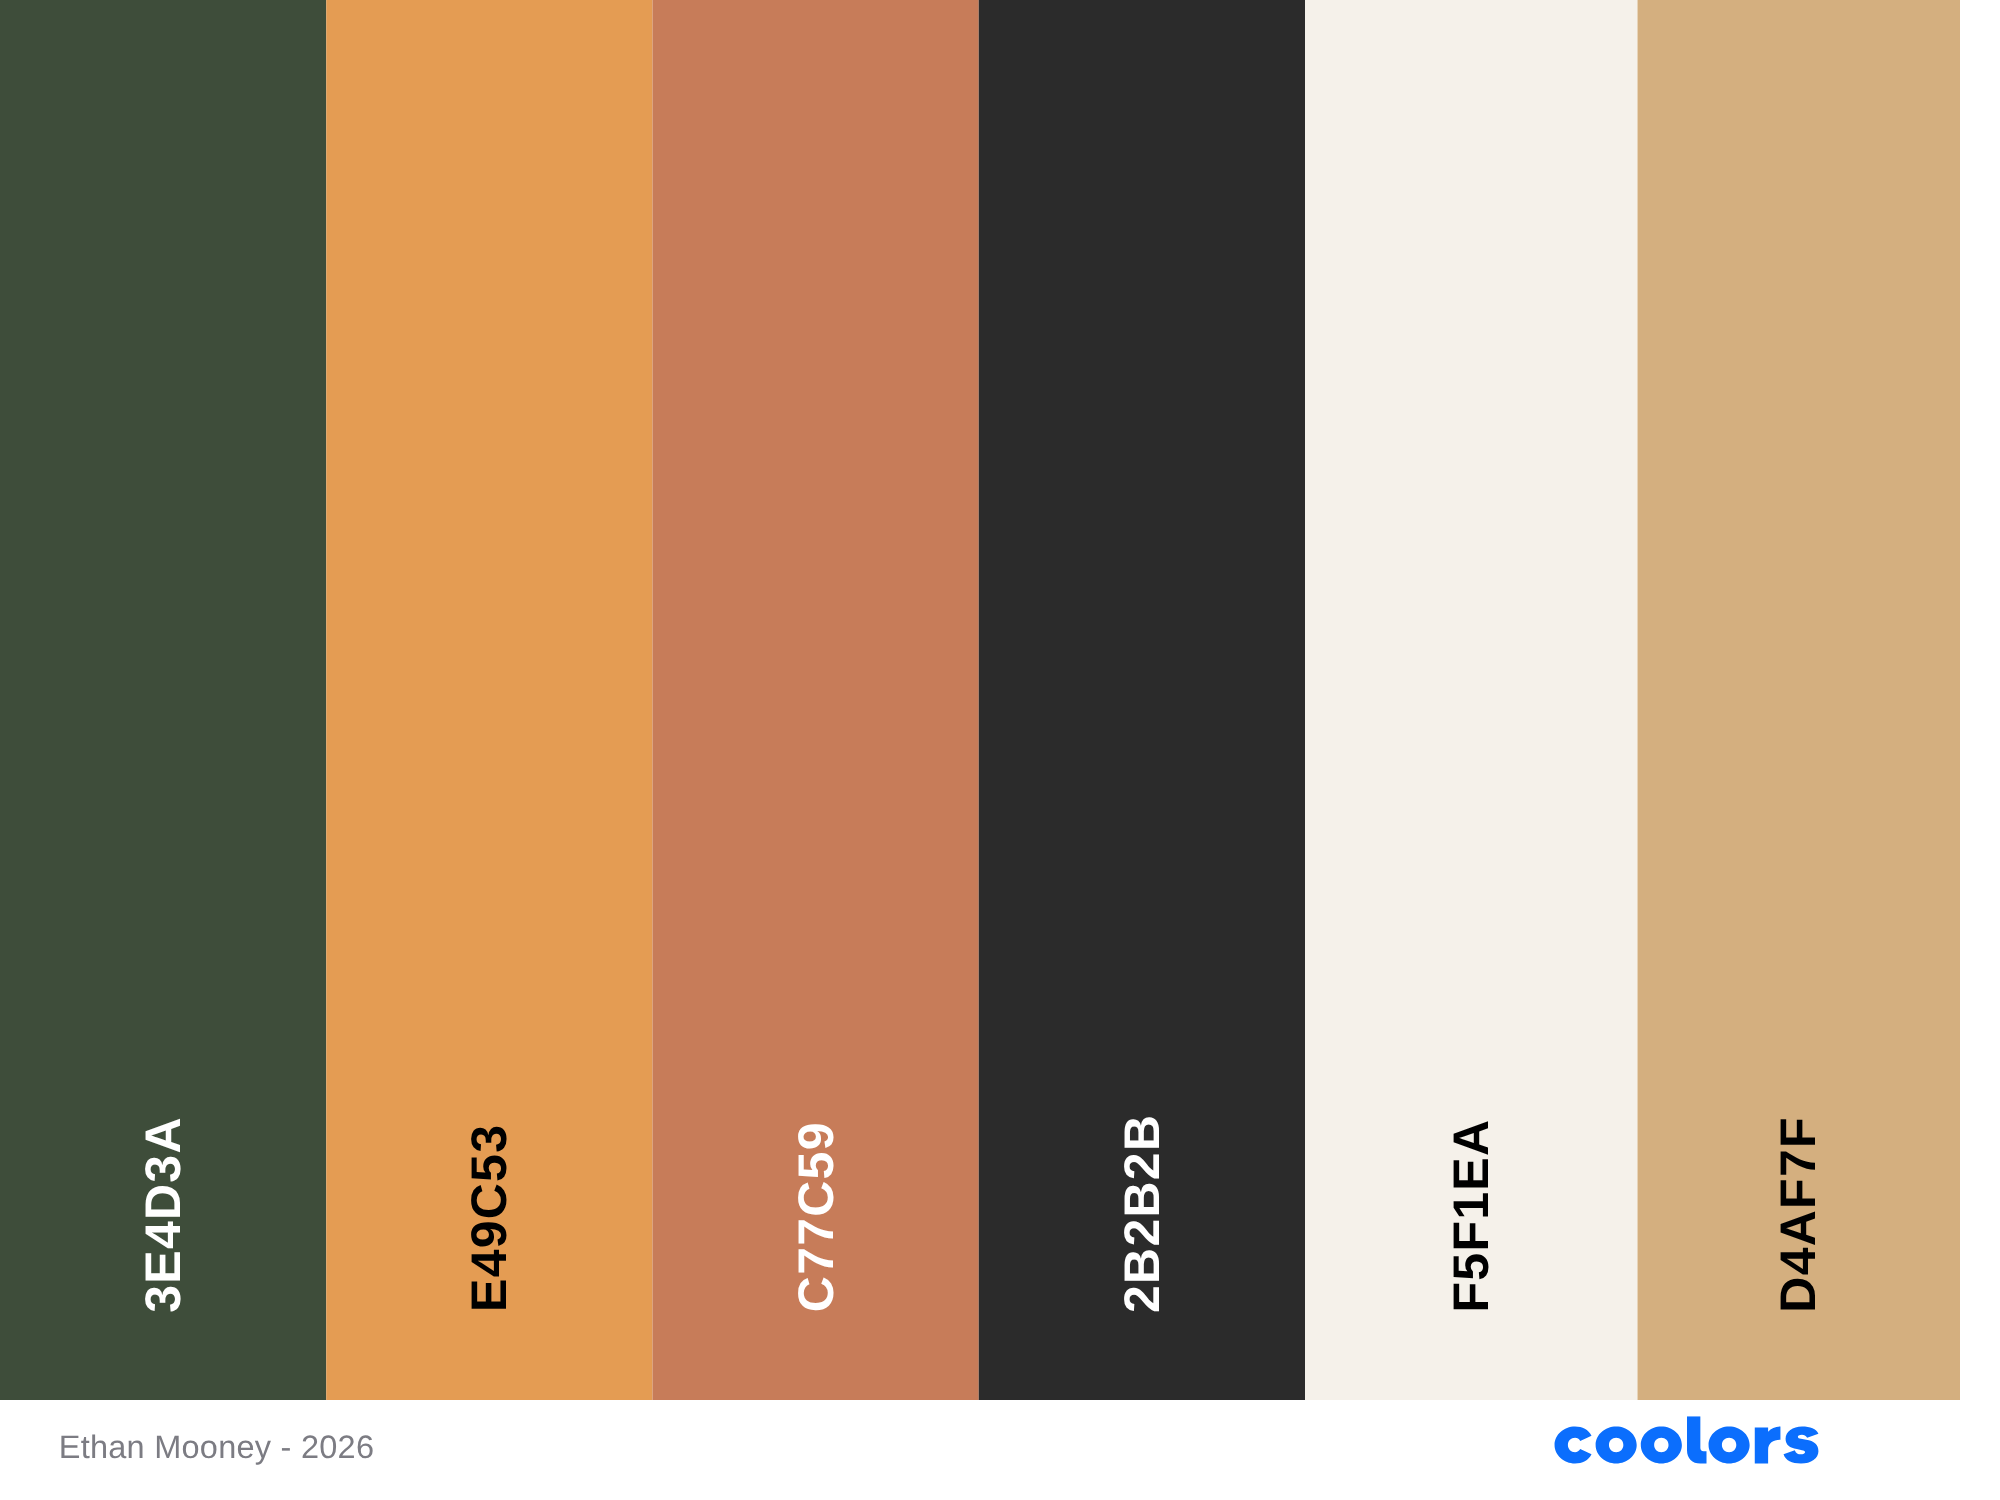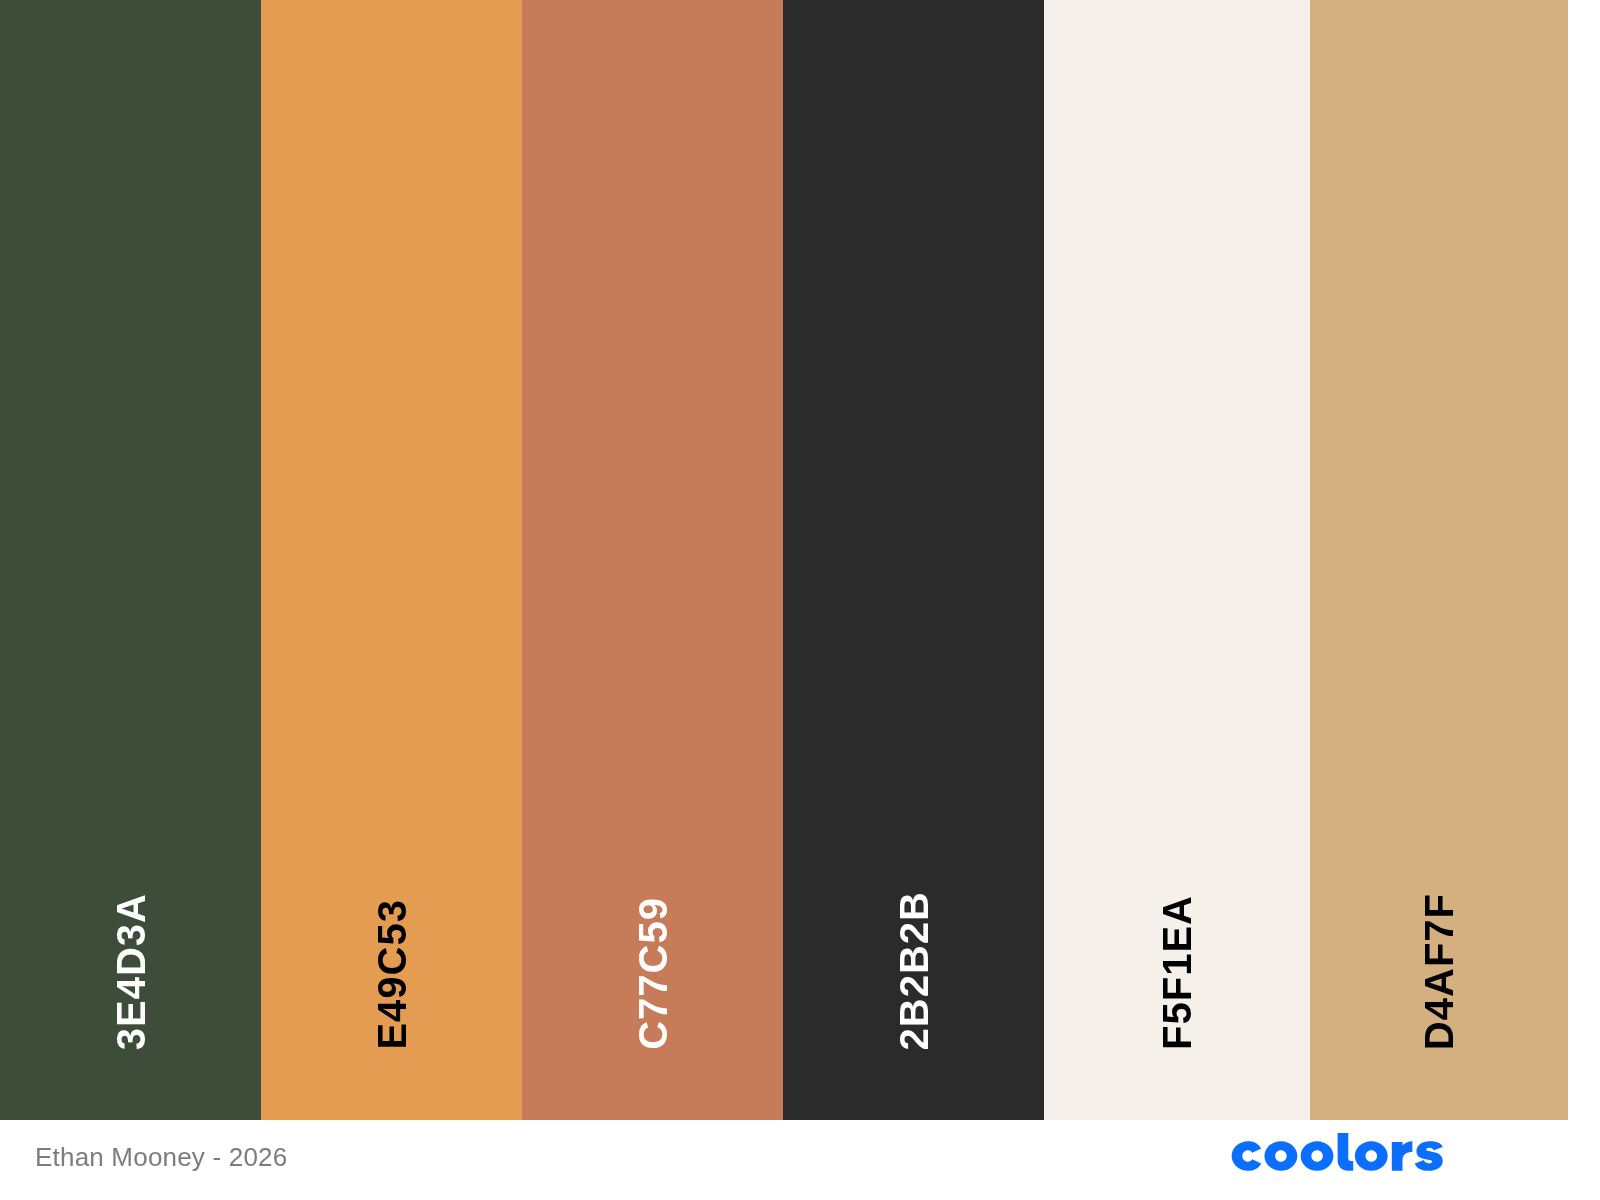--- a/index.html
+++ b/index.html
@@ -55,21 +55,21 @@
     font-family: "Liberation Sans", sans-serif;
     font-size: 40px;
     font-weight: bold;
     letter-spacing: 1px;
     line-height: 1;
   }
 
   
   #footer {
     position: absolute;
-    left: 0;
+    left: 12px;
     top: 1120px;
     width: 1480px;
     height: 80px;
     background: #ffffff;
   }
 
   #footer-credit {
     position: absolute;
     left: 35px;
     top: 22px;

